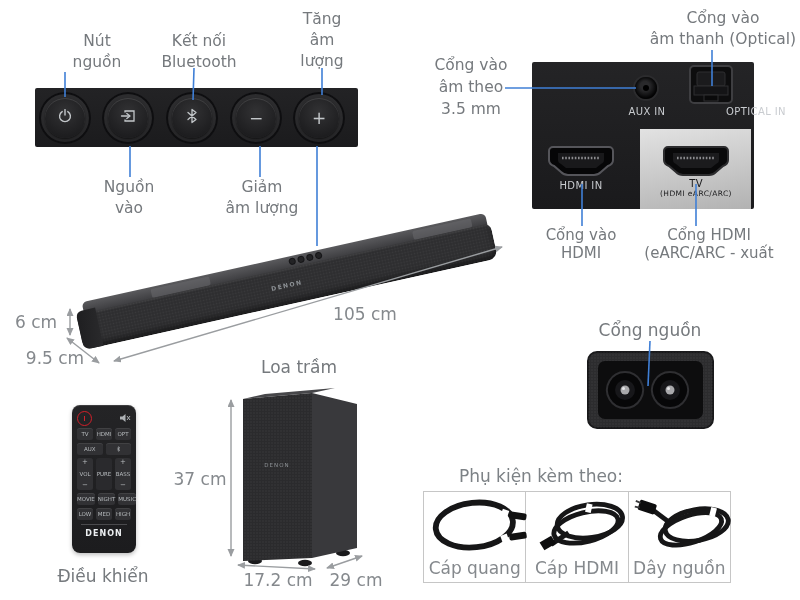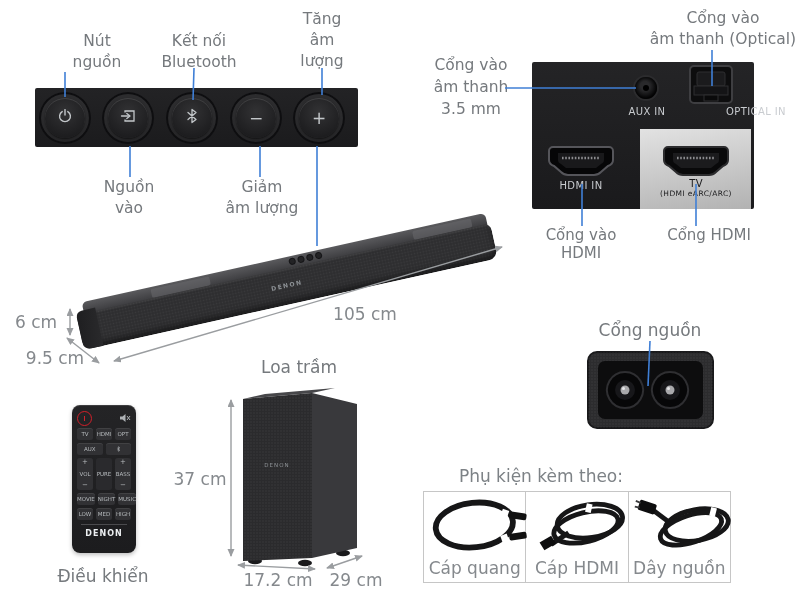--- a/index.html
+++ b/index.html
@@ -150,21 +150,21 @@
         </div>
     </div>
   </div>
 
   <div class="lbl" style="left:640px;top:8px;width:166px;">
     <div>Cổng vào</div>
     <div>âm thanh (Optical)</div>
   </div>
   <div class="lbl" style="left:431px;top:54px;width:80px;line-height:22px;">
     <div>Cổng vào</div>
-    <div>âm thanh</div>
+    <div>âm theo</div>
     <div>3.5 mm</div>
   </div>
 
   <div class="ports-panel">
     <div class="silver"></div>
     <div class="aux-jack"></div>
     <div class="porttxt" style="left:82px;top:44px;width:66px;">AUX IN</div>
 
     <svg class="abs" style="left:156px;top:2px;" width="46" height="44" viewBox="0 0 46 44">
       <rect x="2" y="2" width="42" height="37" rx="4" fill="#0d0d0e" stroke="#3e3e41" stroke-width="2"></rect>
@@ -189,20 +189,21 @@
     <div class="porttxt" style="left:134px;top:116px;width:60px;color:#1a1a1c;">TV</div>
     <div class="porttxt" style="left:119px;top:127px;width:90px;color:#1a1a1c;font-size:7.5px;">(HDMI eARC/ARC)</div>
   </div>
 
   <div class="lbl" style="left:541px;top:226px;width:80px;line-height:18px;font-size:15px;">
     <div>Cổng vào</div>
     <div>HDMI</div>
   </div>
   <div class="lbl" style="left:629px;top:226px;width:160px;line-height:18px;font-size:15px;">
     <div>Cổng HDMI</div>
+    <div>(eARC/ARC - xuất</div>
   </div>
 
   <div class="soundbar">
     <div class="sb-top"></div>
     <div class="sb-grille" style="left:78px;width:60px;"></div>
     <div class="sb-grille" style="right:18px;width:60px;"></div>
     <div class="sb-keys">
         <i></i>
         <i></i>
         <i></i>

